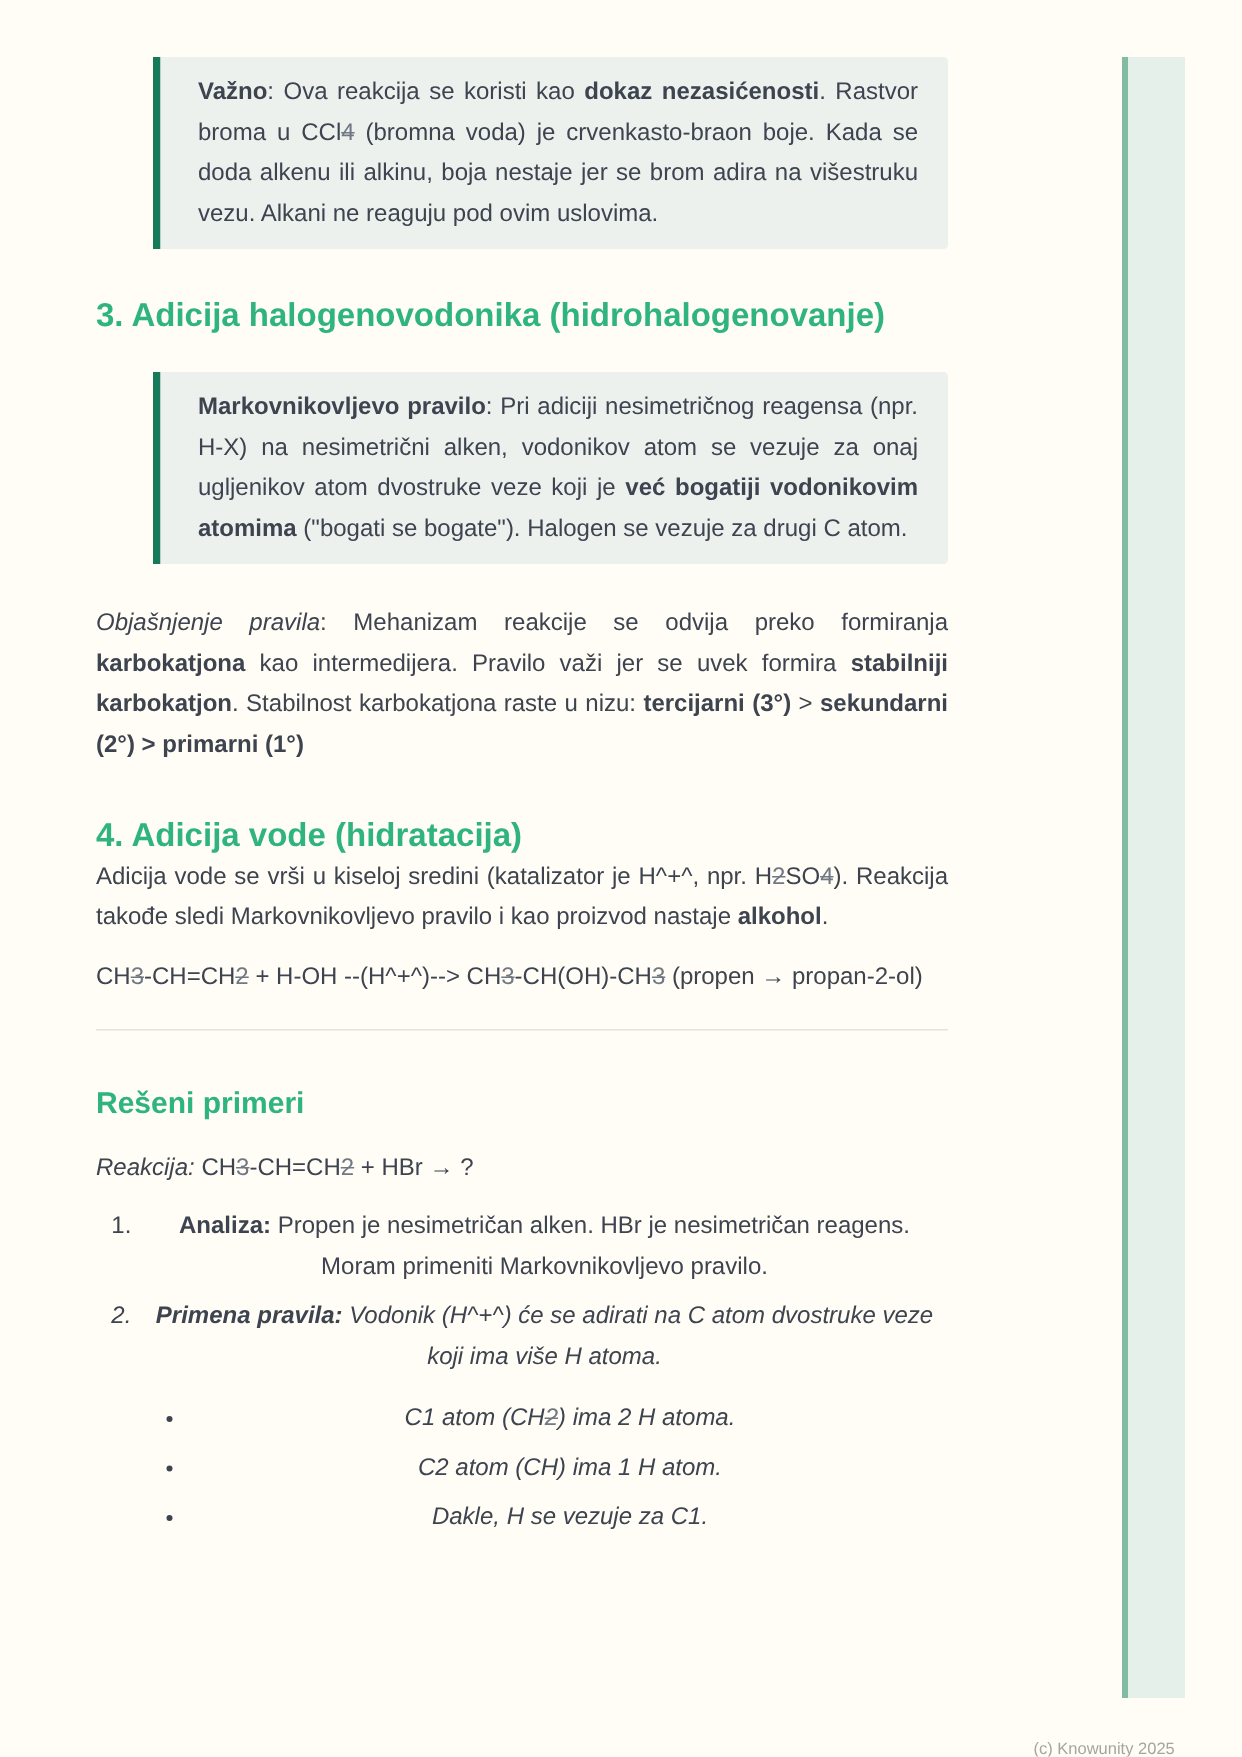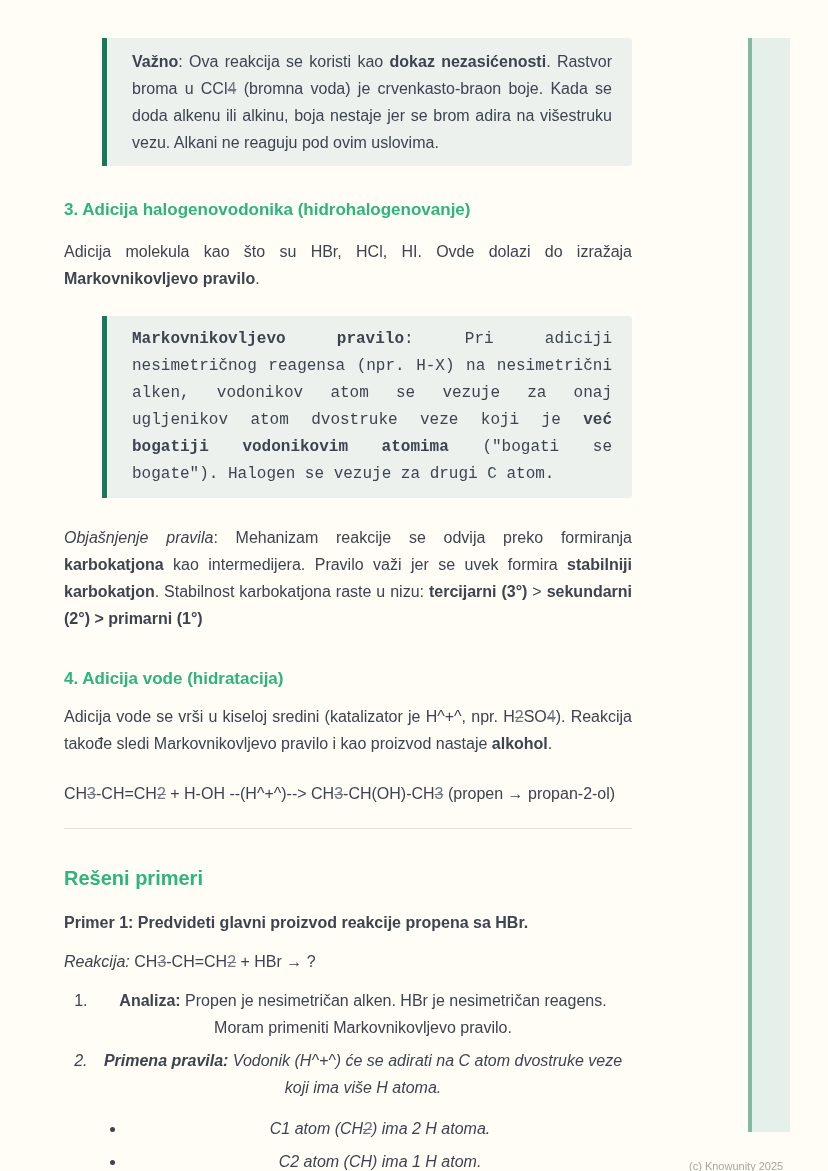--- a/index.html
+++ b/index.html
@@ -35,31 +35,31 @@
     background:var(--callout_bg);
     border-left:5px solid var(--callout_border);
     border-radius:0 3px 3px 0;
     padding:10px 20px 10px 25px;
     margin-left:38px;
   }
   .callout p{text-align:justify;}
   p.just{text-align:justify;}
   h2{
     color:var(--accent);
-    font-size:17px;
+    font-size:22px;
     line-height:28px;
     font-weight:700;
     margin-top:30px;
   }
   h2.h4{margin-top:33px;}
   p.intro3{margin-top:14px;}
-  .callout.m2{margin-top:24px;font-family:Liberation Mono, monospace;}
+  .callout.m2{margin-top:24px;}
   p.explain{margin-top:26px;}
-  p.intro4{margin-top:10px;}
-  p.formula{margin-top:23px;white-space:nowrap;}
+  p.intro4{margin-top:0;}
+  p.formula{margin-top:13px;white-space:nowrap;}
   hr.divider{
     border:none;
     border-top:1px solid var(--divider);
     margin-top:21px;
   }
   h1{
     color:var(--accent);
     font-size:20px;
     line-height:34px;
     font-weight:700;
@@ -107,39 +107,37 @@
 <body>
 
 <div class="content">
 
   <div class="callout">
     <p><span class="b">Važno</span><span>: Ova reakcija se koristi kao </span><span class="b">dokaz nezasićenosti</span><span>. Rastvor broma u CCl</span><span class="s">4</span><span> (bromna voda) je crvenkasto-braon boje. Kada se doda alkenu ili alkinu, boja nestaje jer se brom adira na višestruku vezu. Alkani ne reaguju pod ovim uslovima.</span></p>
   </div>
 
   <h2>3. Adicija halogenovodonika (hidrohalogenovanje)</h2>
 
-  <p class="just intro3"><span>Adicija molekula kao što su HBr, HCl, HI. Ovde dolazi do izražaja </span><span class="b">Markovnikovljevo pravilo</span><span>.</span></p>
 
   <div class="callout m2">
     <p><span class="b">Markovnikovljevo pravilo</span><span>: Pri adiciji nesimetričnog reagensa (npr. H-X) na nesimetrični alken, vodonikov atom se vezuje za onaj ugljenikov atom dvostruke veze koji je </span><span class="b">već bogatiji vodonikovim atomima</span><span> ("bogati se bogate"). Halogen se vezuje za drugi C atom.</span></p>
   </div>
 
   <p class="just explain"><span class="i">Objašnjenje pravila</span><span>: Mehanizam reakcije se odvija preko formiranja </span><span class="b">karbokatjona</span><span> kao intermedijera. Pravilo važi jer se uvek formira </span><span class="b">stabilniji karbokatjon</span><span>. Stabilnost karbokatjona raste u nizu: </span><span class="b">tercijarni (3°)</span><span> &gt; </span><span class="b">sekundarni (2°) &gt; primarni (1°)</span></p>
 
   <h2 class="h4">4. Adicija vode (hidratacija)</h2>
 
   <p class="just intro4"><span>Adicija vode se vrši u kiseloj sredini (katalizator je H^+^, npr. H</span><span class="s">2</span><span>SO</span><span class="s">4</span><span>). Reakcija takođe sledi Markovnikovljevo pravilo i kao proizvod nastaje </span><span class="b">alkohol</span><span>.</span></p>
 
   <p class="formula"><span>CH</span><span class="s">3</span><span>-CH=CH</span><span class="s">2</span><span> + H-OH --(H^+^)--&gt; CH</span><span class="s">3</span><span>-CH(OH)-CH</span><span class="s">3</span><span> (propen → propan-2-ol)</span></p>
 
   <hr class="divider">
 
   <h1>Rešeni primeri</h1>
 
-  <p class="primer-title">Primer 1: Predvideti glavni proizvod reakcije propena sa HBr.</p>
 
   <p class="reaction"><span class="i">Reakcija:</span><span> CH</span><span class="s">3</span><span>-CH=CH</span><span class="s">2</span><span> + HBr → ?</span></p>
 
   <ol class="steps">
     <li>
       <span><span class="b">Analiza:</span><span> Propen je nesimetričan alken. HBr je nesimetričan reagens. Moram primeniti Markovnikovljevo pravilo.</span></span>
     </li>
     <li>
       <span><span class="b">Primena pravila:</span><span> Vodonik (H^+^) će se adirati na C atom dvostruke veze koji ima više H atoma.</span></span>
       <ul class="bullets">

